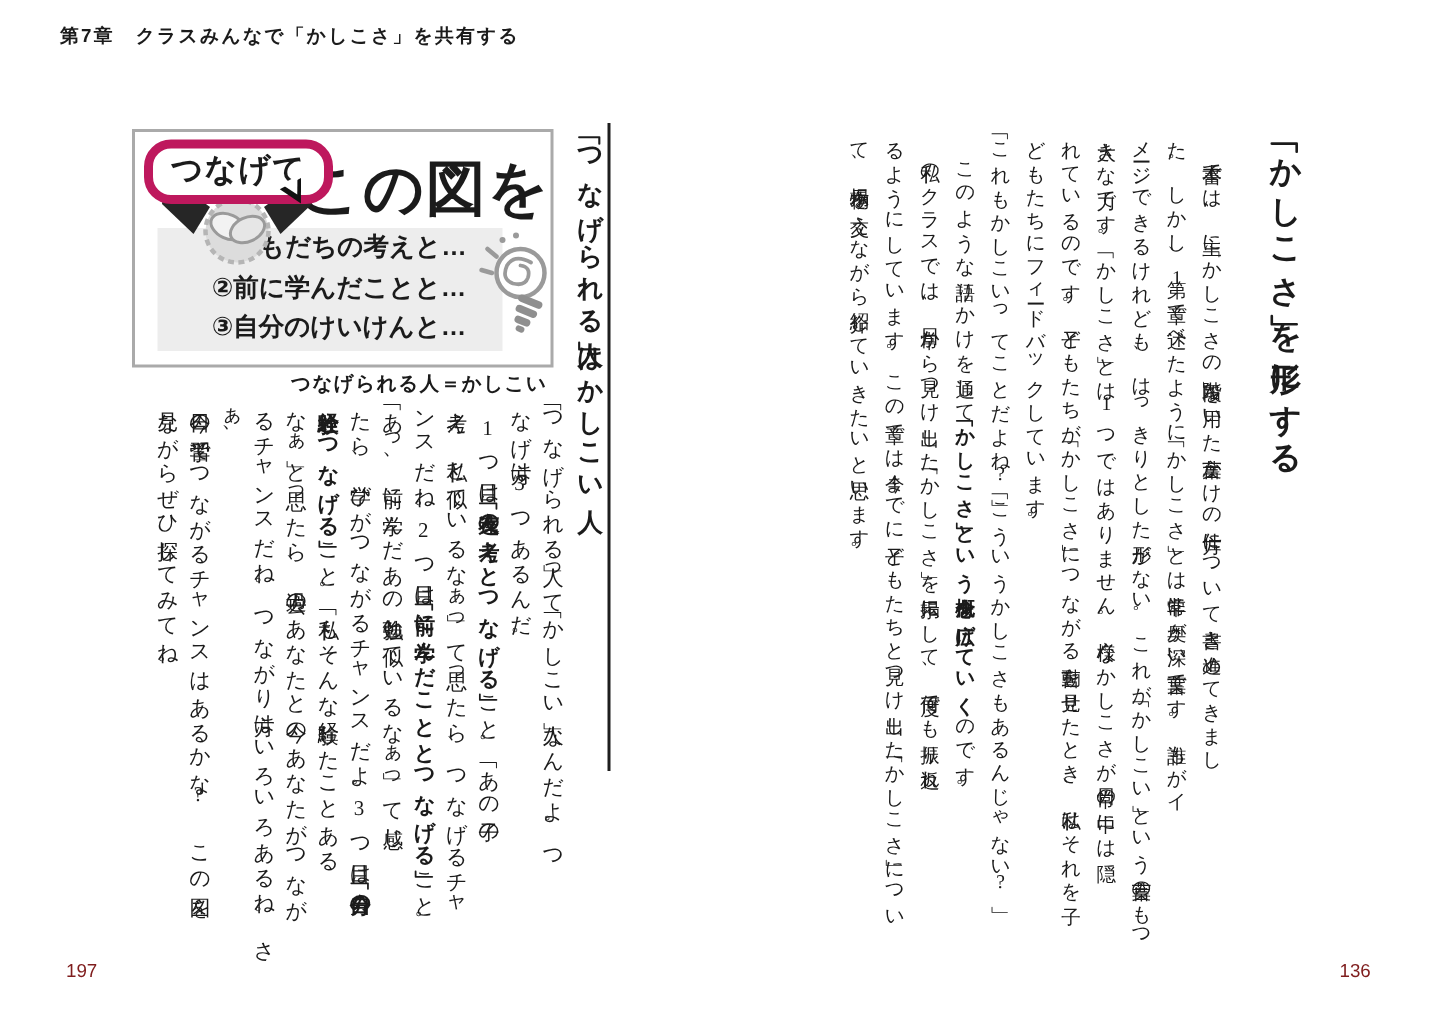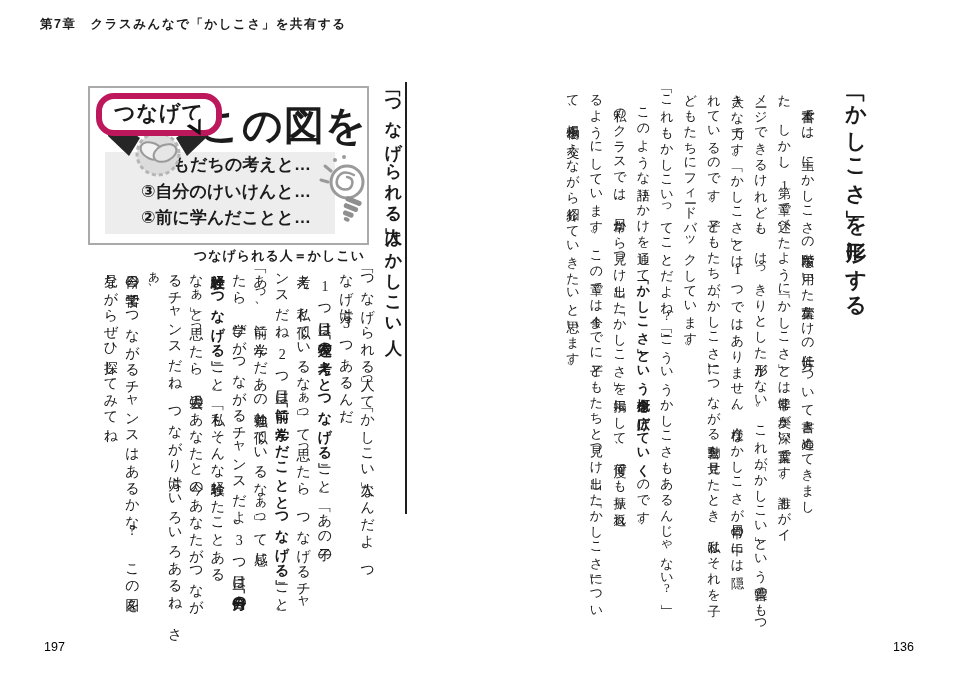--- a/index.html
+++ b/index.html
@@ -34,21 +34,21 @@
           border:8px solid transparent;border-top:15px solid #111;transform:rotate(-28deg);}
   .bubble::after{content:"";position:absolute;bottom:-6px;right:13px;
           border:6px solid transparent;border-top:11px solid #fff;transform:rotate(-28deg);}
   .bigword{position:absolute;left:110px;top:10px;font-weight:900;font-size:40px;letter-spacing:1px;z-index:2;}
   .panel{position:absolute;left:15px;top:64px;width:230px;height:82px;background:#ededed;z-index:1;}
   .panel .item{padding-left:12px;font-weight:bold;font-size:17px;line-height:26.5px;white-space:nowrap;}
   .handshake{position:absolute;left:18px;top:26px;z-index:3;}
   .bulb{position:absolute;left:228px;top:66px;z-index:5;}
   .fig-caption{left:88px;top:247px;width:277px;text-align:right;font-weight:bold;font-size:13px;letter-spacing:1px;}
 
-  .pagenum{font-family:"Liberation Sans","DejaVu Sans",sans-serif;font-size:12.5px;color:#000000;}
+  .pagenum{font-family:"Liberation Sans","DejaVu Sans",sans-serif;font-size:12.5px;color:#7f1d1d;}
   .pn-left{left:44px;top:640px;}
   .pn-right{left:893px;top:640px;}
 </style>
 </head>
 <body>
 
 <div class="abs chapter-header sans">第7章　クラスみんなで「かしこさ」を共有する</div>
 
 <div class="abs v r-title sans">「かしこさ」を形にする</div>
 
@@ -83,22 +83,22 @@
       <polygon points="98,2 68,24 79,42 100,22" fill="#262626"></polygon>
       <ellipse cx="44" cy="37" rx="12" ry="8" fill="#f2f2f2" stroke="#9a9a9a" stroke-width="2" transform="rotate(25 44 37)"></ellipse>
       <ellipse cx="57" cy="39" rx="12" ry="8" fill="#e6e6e6" stroke="#9a9a9a" stroke-width="2" transform="rotate(-25 57 39)"></ellipse>
     </svg>
   </span>
 
   <div class="bigword">この図を</div>
 
   <div class="panel">
     <div class="item">①ともだちの考えと…</div>
+    <div class="item">②前に学んだことと…</div>
     <div class="item">③自分のけいけんと…</div>
-    <div class="item">②前に学んだことと…</div>
   </div>
 
   <span class="bulb">
     <svg width="52" height="74" viewBox="0 0 52 74">
       <line x1="7" y1="12" x2="13" y2="17" stroke="#9a9a9a" stroke-width="3" stroke-linecap="round"></line>
       <circle cx="17" cy="6" r="2" fill="#9a9a9a"></circle>
       <line x1="3" y1="26" x2="10" y2="28" stroke="#9a9a9a" stroke-width="3" stroke-linecap="round"></line>
       <circle cx="26" cy="3" r="2" fill="#9a9a9a"></circle>
       <circle cx="29" cy="28" r="16" fill="#ffffff" stroke="#9a9a9a" stroke-width="3"></circle>
       <path d="M36,21 q-11,-6 -16,2 q-4,9 4,12 q8,2 10,-4 q2,-7 -5,-8" fill="none" stroke="#9a9a9a" stroke-width="2.5" stroke-linecap="round"></path>

